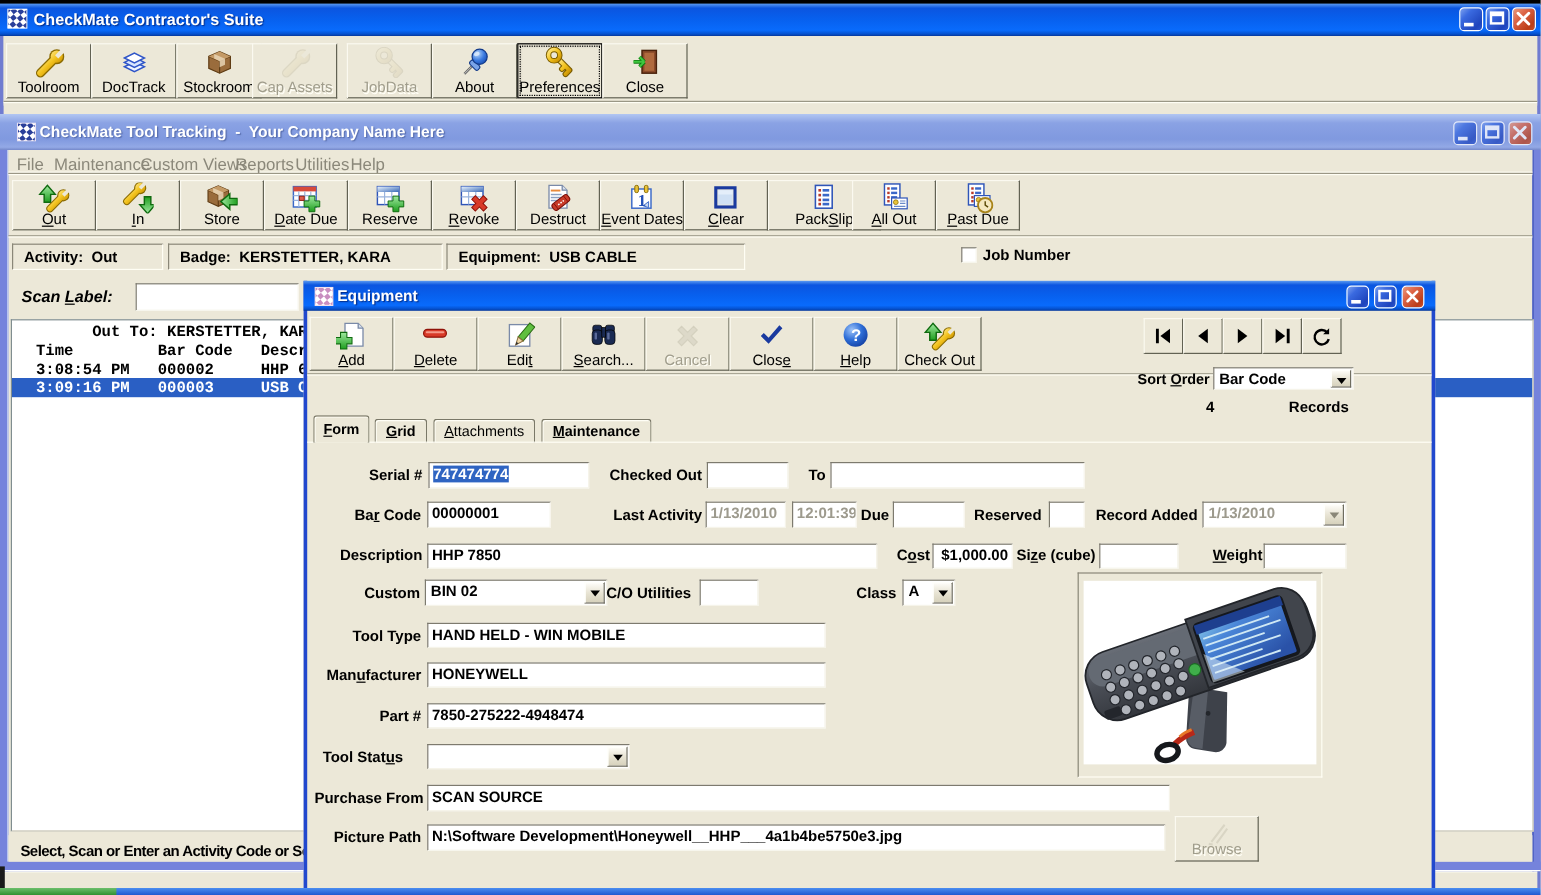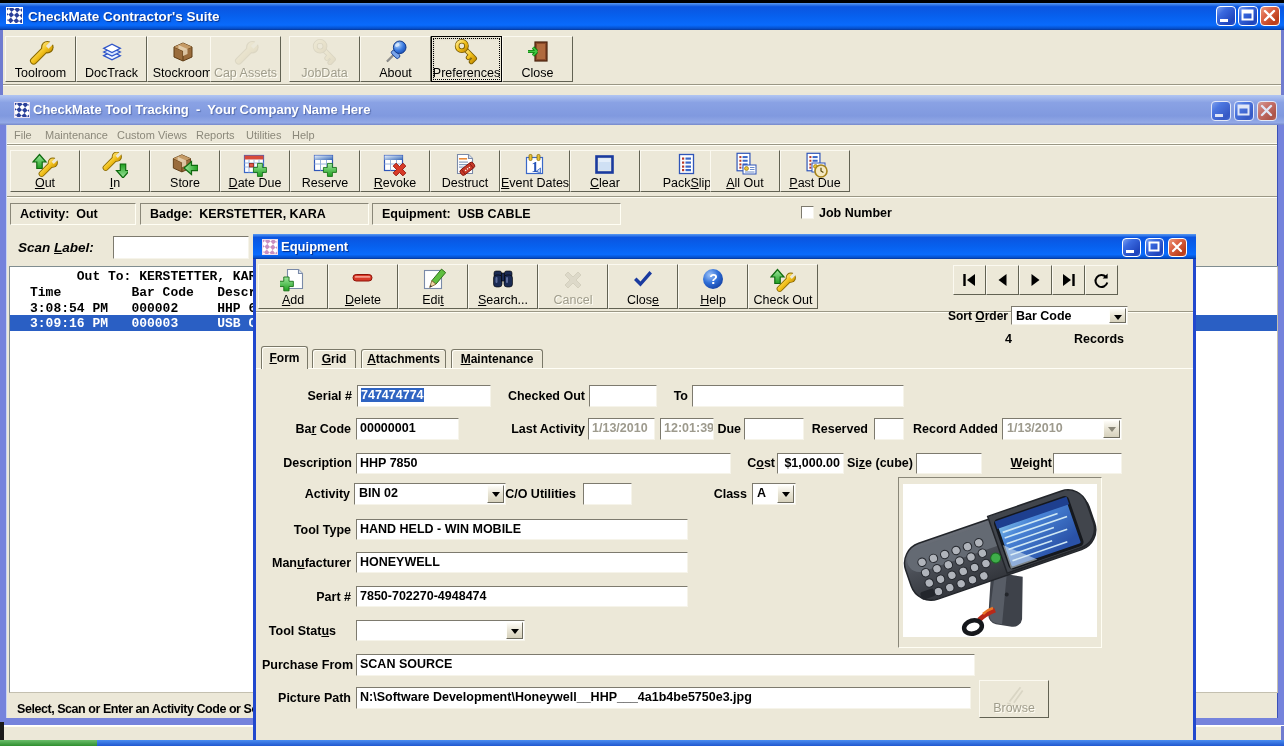--- a/index.html
+++ b/index.html
@@ -244,21 +244,21 @@
 <div class="wbtn r dim" style="left:1257px;top:101px"><svg width="18" height="18">
         <path d="M4 4 L13 13 M13 4 L4 13" stroke="#fff" stroke-width="2.4" stroke-linecap="round"></path>
       </svg></div>
 
 <div class="abs" style="left:0;top:125px;width:7px;height:601px;background:#7583dc;border-right:1px solid #c8d4f4"></div>
 <div class="abs" style="left:1277px;top:125px;width:7px;height:601px;background:#7583dc;border-left:1px solid #3a50b8"></div>
 
 <div class="abs" style="left:0;top:718px;width:1284px;height:8px;background:#7583dc;border-bottom:1px solid #fff"></div>
 
 <div class="abs" style="left:7px;top:125px;width:1270px;height:19px;background:#ece8d8;border-bottom:1px solid #fffef4"></div>
-<div class="abs" style="left:0;top:129px;width:1284px;height:14px;font-size:11px;color:#8b887a">
+<div class="abs" style="left:0;top:129px;width:1284px;height:14px;font-size:14px;color:#8b887a">
  <span class="abs" style="left:14px">File</span>
  <span class="abs" style="left:45px">Maintenance</span>
  <span class="abs" style="left:117px">Custom Views</span>
  <span class="abs" style="left:196px">Reports</span>
  <span class="abs" style="left:246px">Utilities</span>
  <span class="abs" style="left:292px">Help</span>
 </div>
 <div class="groove" style="left:7px;top:144px;width:1270px"></div>
 
 <div id="tt-toolbar" style="position:absolute;left:0;top:0;font-size:12px">
@@ -471,21 +471,21 @@
           </svg></div>
  </div>
  <div class="lbl" style="left:695px;top:75px;text-align:left;font-size:12px">Sort <u>O</u>rder</div>
  <div class="combo" style="left:758px;top:72px;width:117px;height:19px">Bar Code<span class="cab"></span></div>
  <div class="lbl" style="left:752px;top:98px;width:20px;text-align:left">4</div>
  <div class="lbl" style="left:821px;top:98px;text-align:left">Records</div>
 
  <div id="tabs">
   <div class="abs" style="left:8px;top:112px;width:47px;height:23px;background:#ece8d8;border:1px solid #7a7868;border-bottom:none;border-radius:3px 3px 0 0;box-shadow:inset 1px 1px 0 #fffef6;text-align:center;font-weight:bold;font-size:12px;padding-top:4px;z-index:3"><u>F</u>orm</div>
   <div class="abs" style="left:59px;top:115px;width:44px;height:20px;background:#ece8d8;border:1px solid #7a7868;border-bottom:none;border-radius:3px 3px 0 0;box-shadow:inset 1px 1px 0 #fffef6;text-align:center;font-weight:bold;font-size:12px;padding-top:2px"><u>G</u>rid</div>
-  <div class="abs" style="left:108px;top:115px;width:85px;height:20px;background:#ece8d8;border:1px solid #7a7868;border-bottom:none;border-radius:3px 3px 0 0;box-shadow:inset 1px 1px 0 #fffef6;text-align:center;font-weight:bold;font-size:12px;padding-top:2px"><u>A</u>ttachments</div>
+  <div class="abs" style="left:108px;top:115px;width:85px;height:20px;background:#ece8d8;border:1px solid #7a7868;border-bottom:none;border-radius:3px 3px 0 0;box-shadow:inset 1px 1px 0 #fffef6;text-align:center;font-weight:normal;font-size:12px;padding-top:2px"><u>A</u>ttachments</div>
   <div class="abs" style="left:198px;top:115px;width:92px;height:20px;background:#ece8d8;border:1px solid #7a7868;border-bottom:none;border-radius:3px 3px 0 0;box-shadow:inset 1px 1px 0 #fffef6;text-align:center;font-weight:bold;font-size:12px;padding-top:2px"><u>M</u>aintenance</div>
   <div class="abs" style="left:3px;top:134px;width:937px;height:1px;background:#fffef6"></div>
  </div>
 
  <div id="formfields">
   <div class="lbl" style="left:19px;top:155px;width:80px">Serial #</div>
   <div class="inp" style="left:104px;top:151px;width:134px;height:22px"><span style="background:#2f64c2;color:#fff">747474774</span></div>
   <div class="lbl" style="left:222px;top:155px;width:110px">Checked Out</div>
   <div class="inp" style="left:336px;top:151px;width:68px;height:22px"></div>
   <div class="lbl" style="left:390px;top:155px;width:45px">To</div>
@@ -505,35 +505,35 @@
 
   <div class="lbl" style="left:19px;top:222px;width:80px">Description</div>
   <div class="inp" style="left:103px;top:219px;width:375px;height:21px">HHP 7850</div>
   <div class="lbl" style="left:492px;top:222px;width:30px">C<u>o</u>st</div>
   <div class="inp" style="left:524px;top:219px;width:67px;height:21px;text-align:right">$1,000.00</div>
   <div class="lbl" style="left:572px;top:222px;width:88px">Si<u>z</u>e (cube)</div>
   <div class="inp" style="left:663px;top:219px;width:66px;height:21px"></div>
   <div class="lbl" style="left:729px;top:222px;width:70px"><u>W</u>eight</div>
   <div class="inp" style="left:800px;top:219px;width:69px;height:21px"></div>
 
-  <div class="lbl" style="left:19px;top:253px;width:78px">Activity</div>
+  <div class="lbl" style="left:19px;top:253px;width:78px">Custom</div>
   <div class="combo" style="left:101px;top:249px;width:152px;height:22px">BIN 02<span class="cab"></span></div>
   <div class="lbl" style="left:231px;top:253px;width:92px">C/O Utilities</div>
   <div class="inp" style="left:330px;top:249px;width:49px;height:22px"></div>
   <div class="lbl" style="left:434px;top:253px;width:60px">Class</div>
   <div class="combo" style="left:499px;top:249px;width:44px;height:22px">A<span class="cab"></span></div>
 
   <div class="lbl" style="left:19px;top:289px;width:79px">Tool Type</div>
   <div class="inp" style="left:103px;top:285px;width:332px;height:21px">HAND HELD - WIN MOBILE</div>
 
   <div class="lbl" style="left:19px;top:322px;width:79px">Man<u>u</u>facturer</div>
   <div class="inp" style="left:103px;top:318px;width:332px;height:21px">HONEYWELL</div>
 
   <div class="lbl" style="left:19px;top:356px;width:79px">Part #</div>
-  <div class="inp" style="left:103px;top:352px;width:332px;height:21px">7850-702270-4948474</div>
+  <div class="inp" style="left:103px;top:352px;width:332px;height:21px">7850-275222-4948474</div>
 
   <div class="lbl" style="left:4px;top:390px;width:79px">Tool Stat<u>u</u>s</div>
   <div class="combo" style="left:103px;top:386px;width:169px;height:21px">&nbsp;<span class="cab"></span></div>
 
   <div class="lbl" style="left:9px;top:424px;width:89px">Purchase From</div>
   <div class="inp" style="left:103px;top:420px;width:619px;height:22px">SCAN SOURCE</div>
 
   <div class="lbl" style="left:19px;top:457px;width:79px">Picture Path</div>
   <div class="inp" style="left:103px;top:453px;width:615px;height:22px">N:\Software Development\Honeywell__HHP___4a1b4be5750e3.jpg</div>
  </div>

